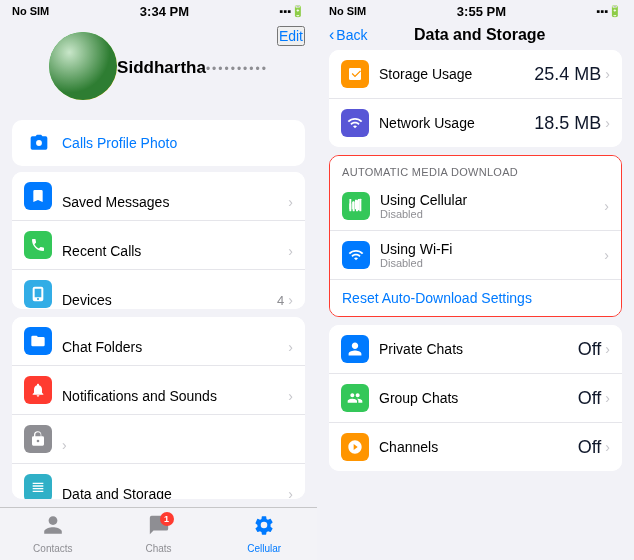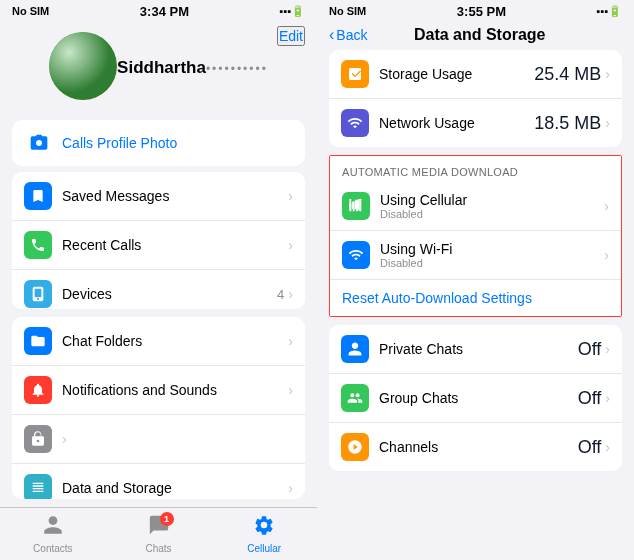--- a/index.html
+++ b/index.html
@@ -110,21 +110,21 @@
 
     .menu-group {
       margin: 0 12px 8px;
       background: #fff;
       border-radius: 10px;
       overflow: hidden;
     }
 
     .menu-item {
       display: flex;
-      align-items: center;
+      align-items: flex-end;
       padding: 10px 12px;
       border-bottom: 0.5px solid #e5e5ea;
       cursor: pointer;
       background: #fff;
     }
     .menu-item:last-child { border-bottom: none; }
 
     .menu-icon {
       width: 28px;
       height: 28px;
@@ -294,21 +294,21 @@
     }
 
     .right-value {
       font-size: 18px;
       color: #0f172a;
       margin-right: 4px;
     }
 
     .highlighted-section {
       border: 1.5px solid #ff3b30;
-      border-radius: 2px;
+      border-radius: 10px;
       overflow: hidden;
       margin-bottom: 8px;
     }
 
     .footer-note {
       font-size: 11px;
       color: #6d6d72;
       padding: 6px 4px 4px;
       line-height: 1.4;
     }

